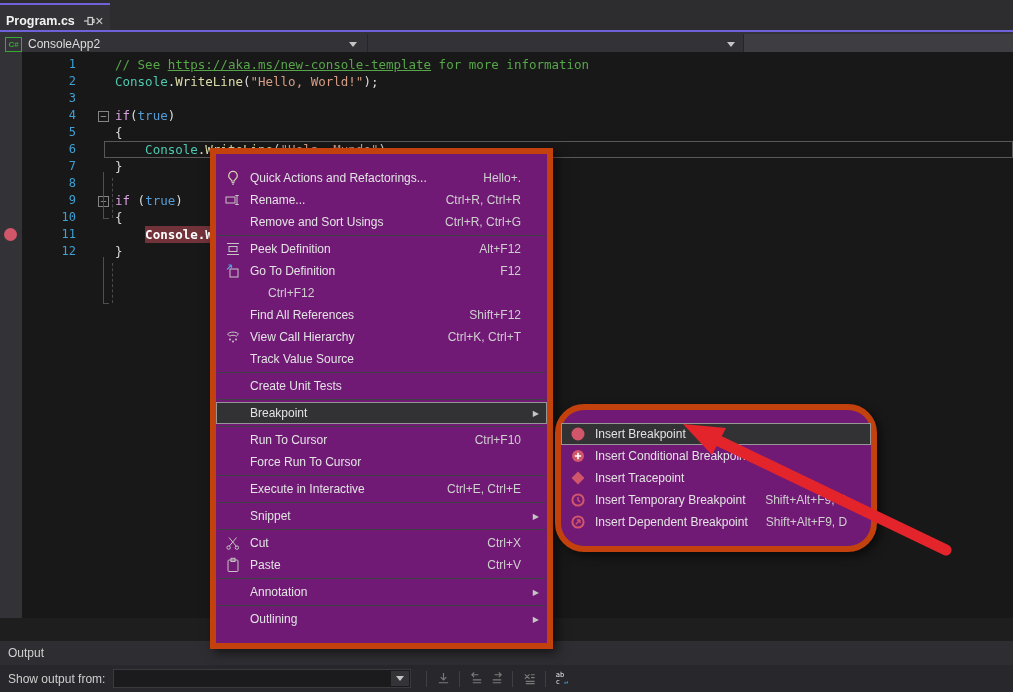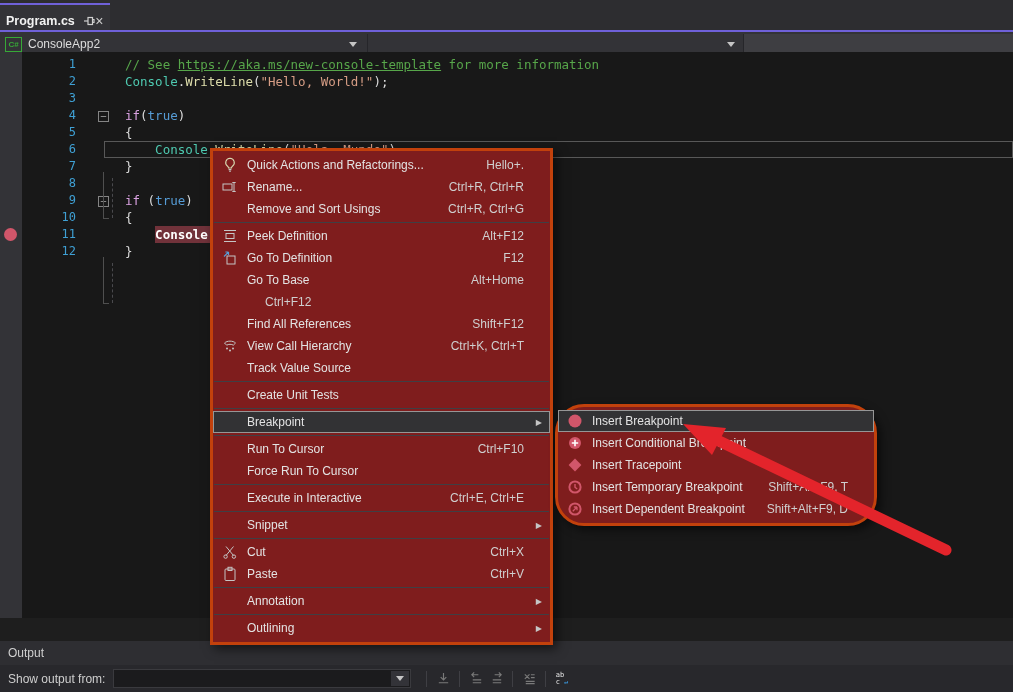--- a/index.html
+++ b/index.html
@@ -25,31 +25,31 @@
   
   .editor{position:absolute;left:0;top:52px;width:1013px;height:566px;background:#181818;}
   .gutter{position:absolute;left:0;top:0;width:22px;height:566px;background:#333337;}
   .bp-dot{position:absolute;left:4px;top:176px;width:13px;height:13px;border-radius:50%;background:#d1566a;}
   #lines{position:absolute;left:0;top:4px;width:1013px;font-family:"DejaVu Sans Mono",monospace;font-size:12.5px;}
   .line{position:relative;height:17px;line-height:17px;display:flex;white-space:pre;}
   .lnum{width:76px;text-align:right;color:#3fa0d4;font-size:12px;flex:none;}
   .foldcol{width:39px;flex:none;position:relative;}
   .fold-box{position:absolute;left:22px;top:4px;width:9px;height:9px;border:1px solid #848484;
       color:#c8c8c8;font-size:9px;line-height:8px;text-align:center;background:#181818;}
-  .code{flex:1;margin-left:10px;}
+  .code{flex:1;}
   .line.current::after{content:"";position:absolute;left:104px;right:0;top:0;bottom:0;border:1px solid #585858;pointer-events:none;}
   .c-comment{color:#57a64a;} .c-link{color:#57a64a;text-decoration:underline;}
   .c-class{color:#4ec9b0;} .c-method{color:#dcdcaa;} .c-string{color:#d69d85;}
   .c-keyword{color:#d8a0df;} .c-bool{color:#569cd6;} .c-plain{color:#dcdcdc;}
   .c-bp{background:#71323a;color:#ffffff;font-weight:bold;display:inline-block;height:17px;}
   .fold-guide{position:absolute;width:5px;border-left:1px solid #4f4f4f;border-bottom:1px solid #4f4f4f;}
   .dash-guide{position:absolute;width:1px;border-left:1px dashed #4a4a4e;}
   
-  .menu{position:absolute;background:#7f1d1d;border:3px solid #c2410c;box-shadow:4px 4px 10px rgba(0,0,0,.55);
-        padding:3px 0;box-sizing:border-box;z-index:10;}
+  .menu{position:absolute;background:#701a75;border:6px solid #c2410c;box-shadow:4px 4px 10px rgba(0,0,0,.55);
+        padding:13px 0;box-sizing:border-box;z-index:10;}
   #context-menu{left:210px;top:148px;width:343px;}
   #breakpoint-submenu{left:555px;top:404px;width:322px;z-index:20;border-radius:29px;}
   .menu-item{height:22px;display:flex;align-items:center;padding-right:8px;cursor:default;}
   .menu-item.hl{background:#323234;outline:1px solid #969696;outline-offset:-1px;}
   .mi-icon{width:34px;flex:none;display:flex;align-items:center;justify-content:center;}
   .mi-label{flex:1;color:#e3e3e3;font-size:12px;white-space:nowrap;}
   .mi-short{color:#cfcfcf;font-size:12px;margin-left:18px;white-space:nowrap;}
   .mi-arrow{width:10px;margin-left:8px;color:#c5c5c5;font-size:8px;text-align:right;}
   .menu-sep{height:1px;background:#3f3f44;margin:2px 1px;}
   
@@ -221,26 +221,20 @@
             <path d="M2 6.5 6.5 2M6.5 2H3.4M6.5 2v3.1" stroke="#569cd6" fill="none" stroke-width="1.2"></path>
             <rect x="5" y="6" width="8" height="8" fill="none" stroke="#c5c5c5"></rect>
           </svg>
         </span>
         <span class="mi-label">Go To Definition</span>
         <span class="mi-short">F12</span>
         <span class="mi-arrow"></span>
       </div>
       <div class="menu-item">
         <span class="mi-icon"></span>
-        <span class="mi-label">Go To Base</span>
-        <span class="mi-short">Alt+Home</span>
-        <span class="mi-arrow"></span>
-      </div>
-      <div class="menu-item">
-        <span class="mi-icon"></span>
         <span class="mi-short">Ctrl+F12</span>
         <span class="mi-arrow"></span>
       </div>
       <div class="menu-item">
         <span class="mi-icon"></span>
         <span class="mi-label">Find All References</span>
         <span class="mi-short">Shift+F12</span>
         <span class="mi-arrow"></span>
       </div>
       <div class="menu-item">

